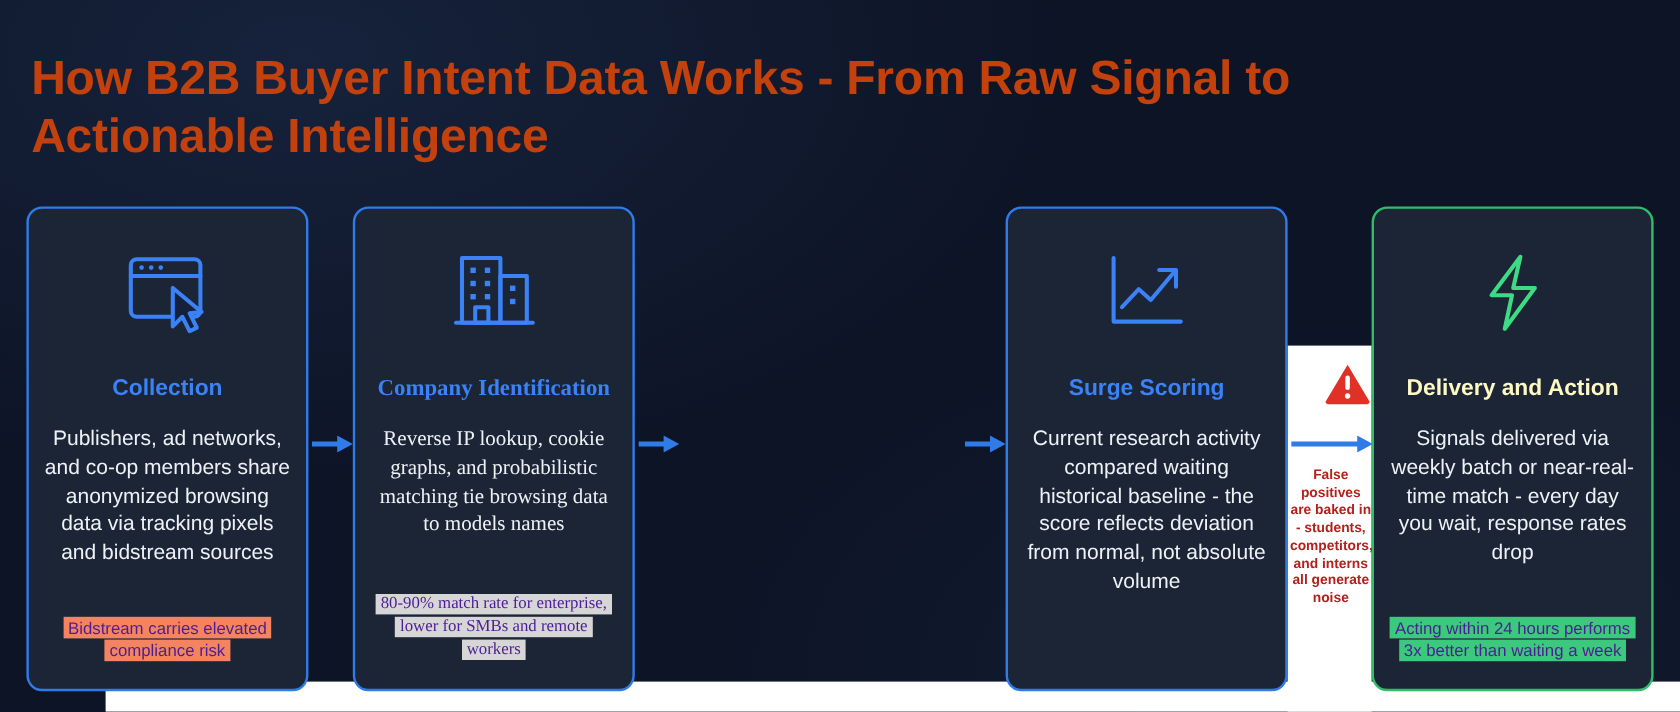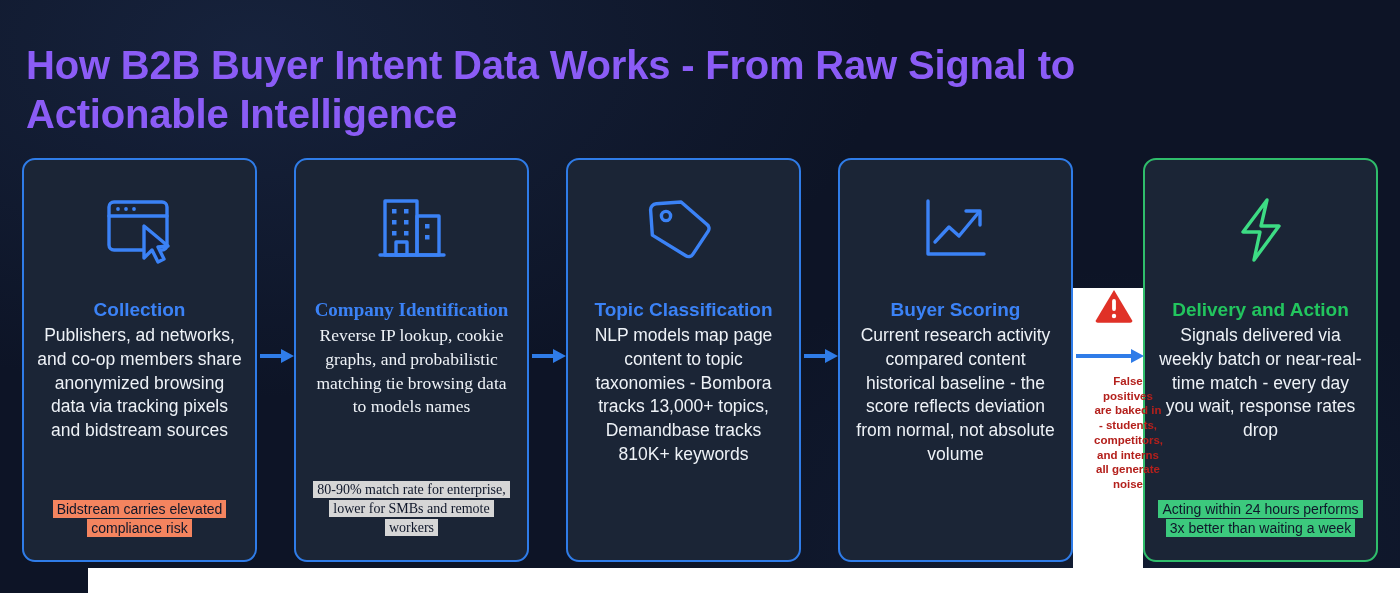--- a/index.html
+++ b/index.html
@@ -45,29 +45,29 @@
 
   
   #page-title {
     position: absolute;
     left: 26px;
     top: 14px;
     width: 1180px;
     font-size: 40px;
     font-weight: bold;
     line-height: 1.22;
-    color: #8b5cf6;
+    color: #c2410c;
     letter-spacing: -0.2px;
   }
 
   
   #flow-row {
     position: absolute;
     left: 0;
-    top: 158px;
+    top: 172px;
     width: 1400px;
     height: 332px;
   }
 
   .stage-card {
     position: absolute;
     top: 0;
     width: 235px;
     height: 404px;
     box-sizing: border-box;
@@ -97,37 +97,38 @@
   .stage-title {
     font-size: 19px;
     font-weight: bold;
     color: #3b82f6;
     text-align: center;
     line-height: 1.28;
     margin-top: 22px;
     min-height: 26px;
   }
   .stage-card.accent-green .stage-title {
-    color: #22c55e;
+    color: #fef9c3;
   }
 
   .stage-body {
     font-size: 17.5px;
     color: #eef2f7;
     text-align: center;
     line-height: 1.36;
+    margin-top: 16px;
     flex: 1 1 auto;
   }
 
   
   .stage-note {
     font-size: 14px;
     line-height: 1.35;
     text-align: center;
-    color: #0f172a;
+    color: #4c1d95;
     margin-bottom: 22px;
   }
   .stage-note span {
     background: #f4845f;
     box-decoration-break: clone;
     -webkit-box-decoration-break: clone;
     padding: 1px 4px;
   }
   .stage-note.note-grey span  { background: #d6d6d6; }
   .stage-note.note-green span { background: #3cc97d; }
@@ -144,22 +145,21 @@
 
   
   #warning-callout {
     position: absolute;
     left: 1073px;
     top: 130px;
     width: 70px;
     height: 230px;
     display: flex;
     flex-direction: column;
-    align-items: flex-start;
-    padding-left: 21px;
+    align-items: flex-end;
   }
   #warning-icon {
     margin-top: 0px;
   }
   #warning-text {
     margin-top: 46px;
     font-size: 11.5px;
     line-height: 1.28;
     color: #b4201c;
     text-align: center;
@@ -210,42 +210,31 @@
         <rect x="51" y="28" width="4.5" height="4.5" fill="#3b82f6" stroke="none"></rect>
         <rect x="51" y="39" width="4.5" height="4.5" fill="#3b82f6" stroke="none"></rect>
         <rect x="22" y="46" width="11" height="13"></rect>
       </svg>
     </div>
     <div class="stage-title">Company Identification</div>
     <div class="stage-body">Reverse IP lookup, cookie graphs, and probabilistic matching tie browsing data to models names</div>
     <div class="stage-note note-grey"><span>80-90% match rate for enterprise, lower for SMBs and remote workers</span></div>
   </div>
 
-  <div class="stage-card" style="left:566px;">
-    <div class="stage-icon">
-      <svg width="76" height="68" viewBox="0 0 76 68" fill="none" stroke="#3b82f6" stroke-width="3.4" stroke-linecap="round" stroke-linejoin="round">
-        <path d="M37 6 H12 A6 6 0 0 0 6 12 V37 L38 60 A5 5 0 0 0 45 59 L62 37 A5 5 0 0 0 61 30 Z" transform="rotate(-4 36 33)"></path>
-        <circle cx="20" cy="20" r="4.6"></circle>
-      </svg>
-    </div>
-    <div class="stage-title">Topic Classification</div>
-    <div class="stage-body">NLP models map page content to topic taxonomies - Bombora tracks 13,000+ topics, Demandbase tracks 810K+ keywords</div>
-    <div class="stage-note"></div>
-  </div>
 
   <div class="stage-card" style="left:838px;">
     <div class="stage-icon">
       <svg width="76" height="68" viewBox="0 0 76 68" fill="none" stroke="#3b82f6" stroke-width="3.4" stroke-linecap="round" stroke-linejoin="round">
         <polyline points="10,5 10,58 66,58"></polyline>
         <polyline points="17,46 31,31 41,40 61,16"></polyline>
         <polyline points="48,15 62,15 62,29"></polyline>
       </svg>
     </div>
-    <div class="stage-title">Buyer Scoring</div>
-    <div class="stage-body">Current research activity compared content historical baseline - the score reflects deviation from normal, not absolute volume</div>
+    <div class="stage-title">Surge Scoring</div>
+    <div class="stage-body">Current research activity compared waiting historical baseline - the score reflects deviation from normal, not absolute volume</div>
     <div class="stage-note"></div>
   </div>
 
   <div class="stage-card accent-green" style="left:1143px;width:235px;">
     <div class="stage-icon">
       <svg width="76" height="68" viewBox="0 0 76 68" fill="none" stroke="#3ddc84" stroke-width="3.4" stroke-linecap="round" stroke-linejoin="round">
         <path d="M44 4 L20 36 H37 L31 64 L56 30 H38 Z"></path>
       </svg>
     </div>
     <div class="stage-title">Delivery and Action</div>

